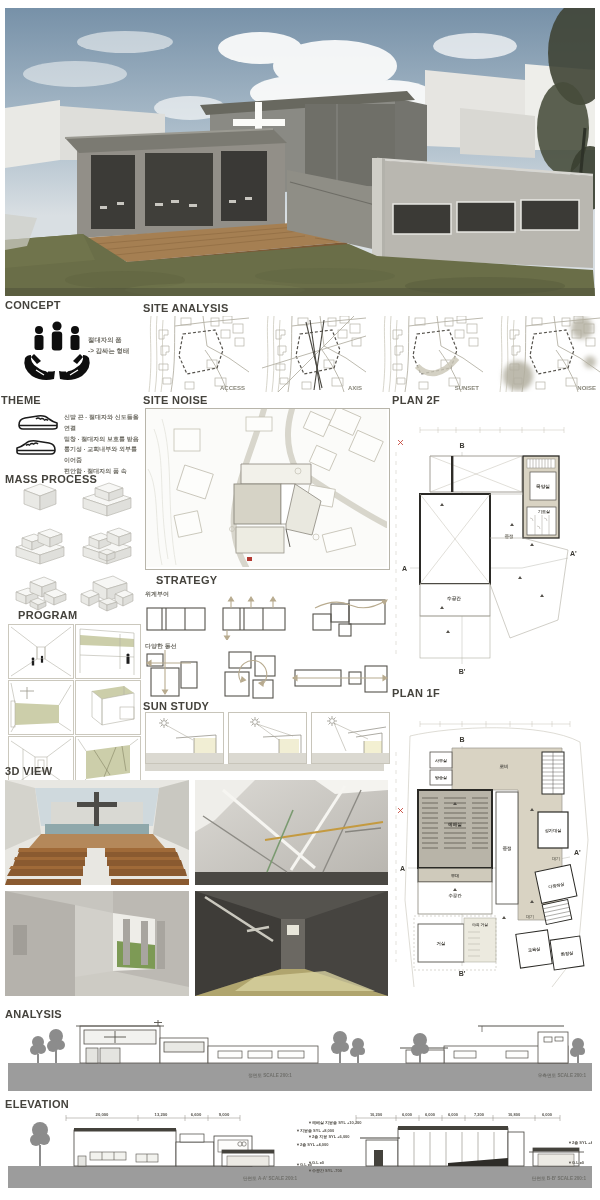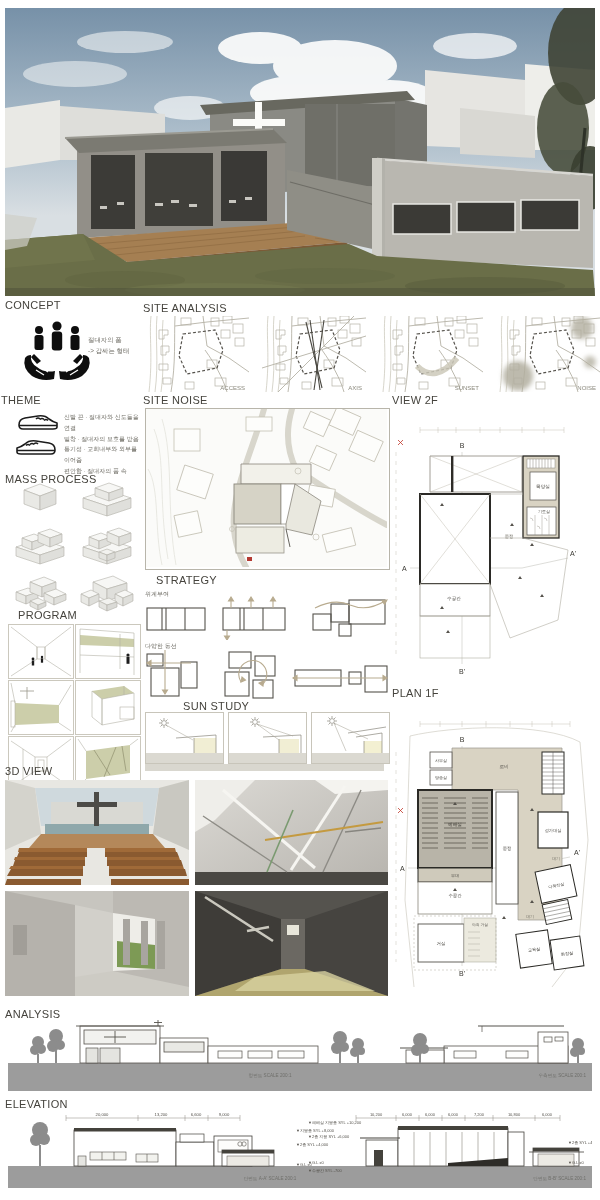--- a/index.html
+++ b/index.html
@@ -1,17 +1,17 @@
 <!DOCTYPE html>
 <html><head>
 <meta charset="utf-8">
 <style>
   html,body{margin:0;padding:0;background:#e8e8e8;}
   .board{position:relative;width:600px;height:1200px;background:#ffffff;overflow:hidden;
-         font-family:"Liberation Sans",sans-serif;color:#44423c;}
+         font-family:"Liberation Sans",sans-serif;color:#44423c;font-weight:bold;}
   .abs{position:absolute;}
   .hdg{position:absolute;font-size:11px;letter-spacing:.3px;color:#45433d;}
   .smtext{font-size:6.4px;line-height:10.5px;color:#6e6c64;}
   svg{display:block;}
   .maprow{position:absolute;left:145px;top:316px;display:flex;gap:13px;}
   .massgrid{position:absolute;left:8px;top:474px;display:grid;grid-template-columns:64px 64px;grid-auto-rows:44px;gap:3px;}
   .proggrid{position:absolute;left:8px;top:624px;display:grid;grid-template-columns:64px 64px;grid-auto-rows:53px;gap:3px;}
   .progcell{border:1px solid #cbc8bd;}
   .viewgrid{position:absolute;left:5px;top:780px;display:grid;grid-template-columns:184px 193px;grid-auto-rows:105px;gap:6px;}
   .viewcell{overflow:hidden;background:#dcdcd8;}
@@ -302,21 +302,21 @@
         <rect x="90" y="118" width="48" height="26" fill="#edece2" stroke="#9a978c" stroke-width="0.8"></rect>
         <rect x="101" y="148" width="5" height="4" fill="#b43a32"></rect>
         <circle cx="152" cy="62" r="3" fill="none" stroke="#c3c0b3" stroke-width="0.7"></circle>
         <circle cx="170" cy="128" r="3" fill="none" stroke="#c3c0b3" stroke-width="0.7"></circle>
         <circle cx="86" cy="120" r="2.5" fill="none" stroke="#c3c0b3" stroke-width="0.7"></circle>
         <path d="M140,120 L144,138" stroke="#55524c" stroke-width="0.9" fill="none"></path>
       </g>
     </svg>
   </div>
 
-  <div class="hdg" style="left:392px;top:394px;">VIEW 2F</div>
+  <div class="hdg" style="left:392px;top:394px;">PLAN 2F</div>
   <div class="abs" style="left:392px;top:408px;">
     <svg width="205" height="278" viewBox="0 0 205 278">
       <g stroke="#c5c2b6" stroke-width="0.5">
         <line x1="28" y1="22" x2="172" y2="22"></line>
         <line x1="28" y1="19" x2="28" y2="25"></line>
           <line x1="46" y1="19" x2="46" y2="25"></line>
           <line x1="64" y1="19" x2="64" y2="25"></line>
         <line x1="88" y1="19" x2="88" y2="25"></line>
           <line x1="108" y1="19" x2="108" y2="25"></line>
           <line x1="130" y1="19" x2="130" y2="25"></line>
@@ -607,21 +607,21 @@
           <line x1="46" y1="9" x2="50" y2="34"></line>
       </g>
       <g stroke="#b4b1a6" stroke-width="0.6" fill="none">
         <line x1="2" y1="2" x2="10" y2="14"></line>
           <line x1="2" y1="51" x2="10" y2="42"></line>
           <line x1="62" y1="2" x2="54" y2="8"></line>
       </g>
     </svg>
   </div>
 
-  <div class="hdg" style="left:143px;top:700px;margin-left:40px;">SUN STUDY</div>
+  <div class="hdg" style="left:143px;top:700px;">SUN STUDY</div>
   <div class="sunrow">
     <svg class="suncell" width="77" height="50" viewBox="0 0 77 50">
       <rect x="0" y="40" width="77" height="10" fill="#dbd9d1"></rect>
       <rect x="48" y="25" width="22" height="15" fill="#f1eed4"></rect>
       <g stroke="#8a877c" stroke-width="0.7" fill="none">
         <line x1="30" y1="25" x2="70" y2="22"></line>
           <line x1="48" y1="25" x2="48" y2="40"></line>
           <line x1="70" y1="22" x2="70" y2="40"></line>
       </g>
       <g stroke="#8a877c" stroke-width="0.7">

